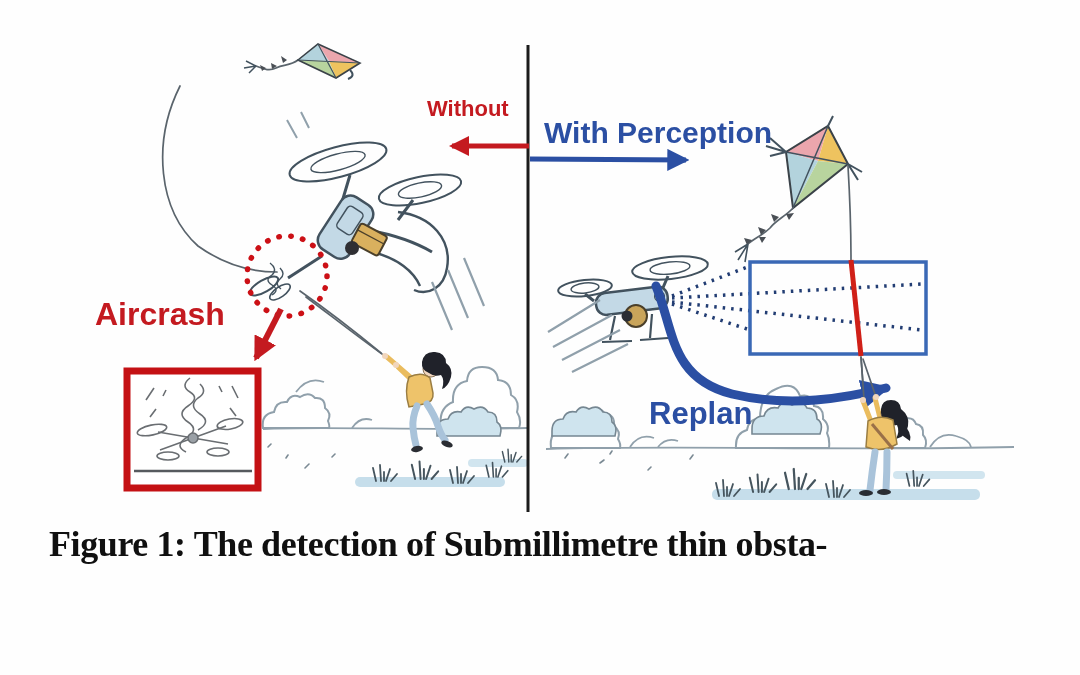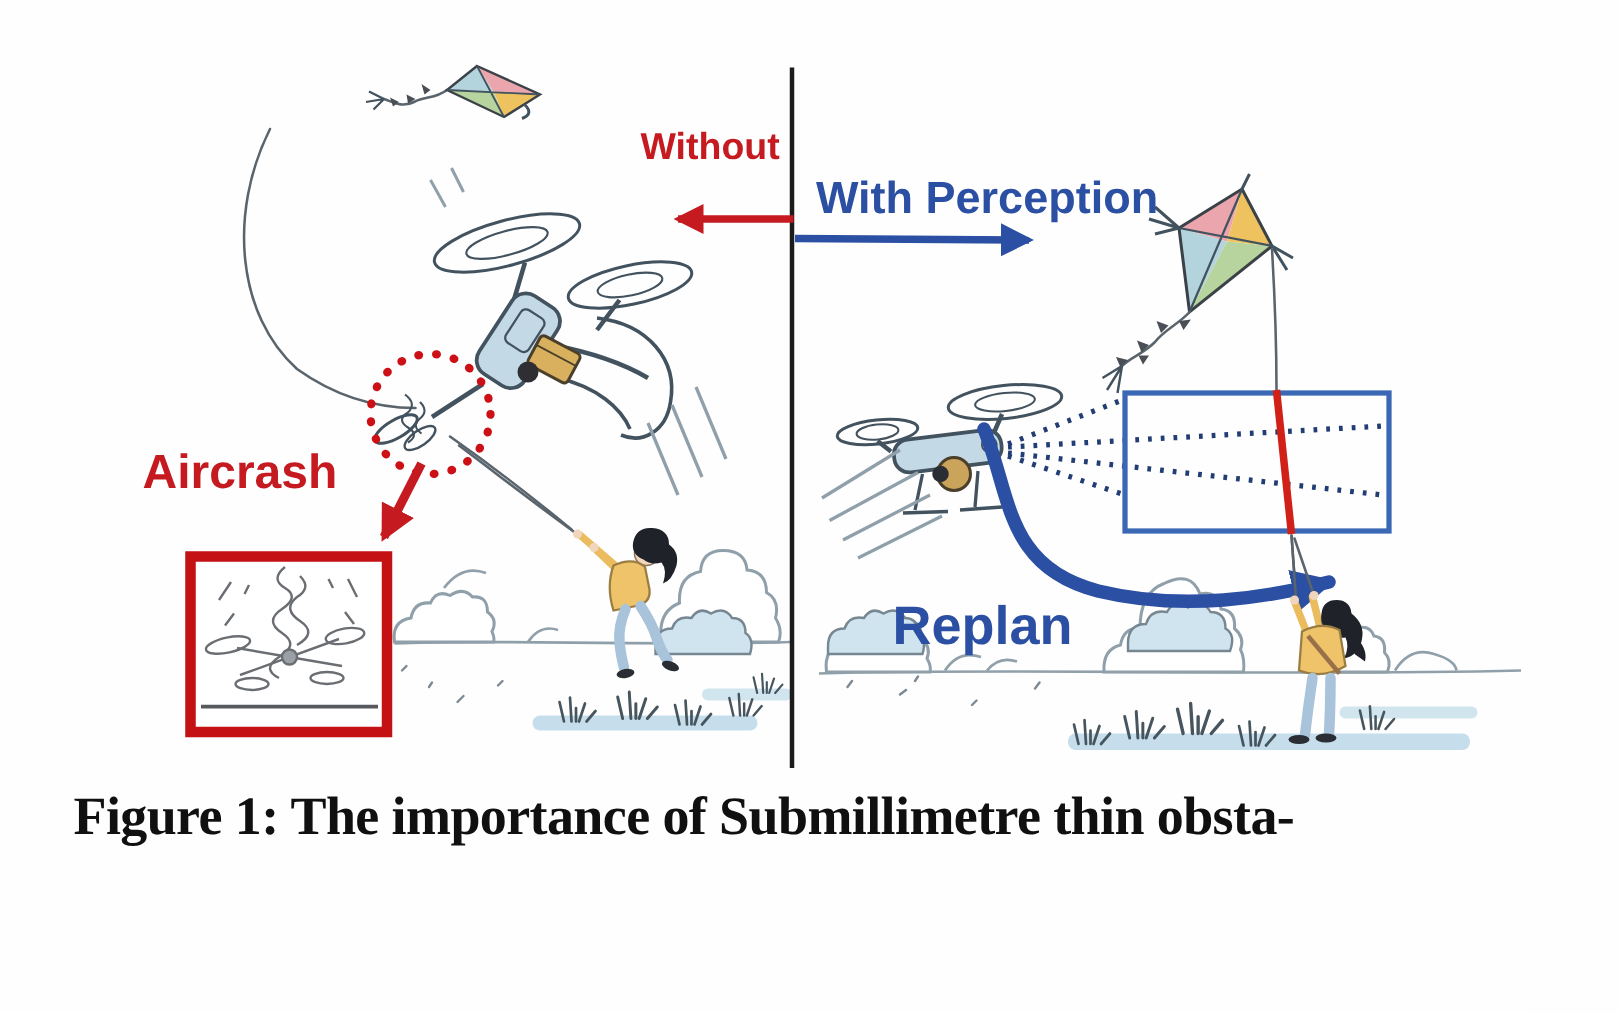--- a/index.html
+++ b/index.html
@@ -2,24 +2,24 @@
 <html style="--accent-red: #c41a20; --accent-blue: #2b4fa3; --detection-box-blue: #3a68b5; --fov-dot-blue: #223d73; --string-red: #d02018; --divider-ink: #1c1c1c; --caption-ink: #101010; --sketch-ink: #42525e; --drone-body-blue: #c3d9e6; --kite-pink: #eba6ad; --kite-yellow: #eec35f; --kite-blue: #b3d3dd; --kite-green: #b8d49e; --jacket-yellow: #eec36a; --jeans-blue: #a9c3da; --bush-blue: #cfe4ee;"><head>
 <meta charset="utf-8">
 <style>
   html,body{margin:0;padding:0;background:#ffffff;}
   .stage{
     position:relative;width:1080px;height:675px;background:#fefefe;overflow:hidden;
     font-family:"Liberation Sans",sans-serif;
   }
   .artwork{position:absolute;left:0;top:0;}
   .lbl{position:absolute;font-weight:bold;white-space:nowrap;}
-  #lbl-without{left:427px;top:84px;font-size:25px;color:var(--accent-red);}
+  #lbl-without{left:427px;top:96px;font-size:22px;color:var(--accent-red);}
   #lbl-with{left:544px;top:116px;font-size:30px;color:var(--accent-blue);}
   #lbl-aircrash{left:95px;top:296px;font-size:32px;color:var(--accent-red);text-align:right;}
-  #lbl-replan{left:595px;top:396px;font-size:36px;color:var(--accent-blue);}
+  #lbl-replan{left:649px;top:396px;font-size:31px;color:var(--accent-blue);}
   .caption{
     position:absolute;left:49px;top:521px;width:990px;
     font-family:"Liberation Serif",serif;font-weight:bold;font-size:36px;line-height:46px;
     color:var(--caption-ink);letter-spacing:-0.4px;
   }
   
   .ink{stroke:var(--sketch-ink);fill:none;}
   .faint{stroke:#90a0ab;fill:none;}
   .cloud{fill:#ffffff;stroke:#90a0ab;stroke-width:2;}
   .bush{fill:var(--bush-blue);stroke:#768792;stroke-width:1.6;}
@@ -237,16 +237,16 @@
     <ellipse cx="884" cy="492" rx="7" ry="3" fill="#2a2d33"></ellipse>
   </g>
 </svg>
 
 <div class="lbl" id="lbl-without">Without</div>
 <div class="lbl" id="lbl-with">With Perception</div>
 <div class="lbl" id="lbl-aircrash">Aircrash</div>
 <div class="lbl" id="lbl-replan">Replan</div>
 
 <div class="caption">
-  <div>Figure 1: The importance of Submillimetre thin obsta-</div>
+  <div>Figure 1: The detection of Submillimetre thin obsta-</div>
 </div>
 
 </div>
 
 </body></html>

